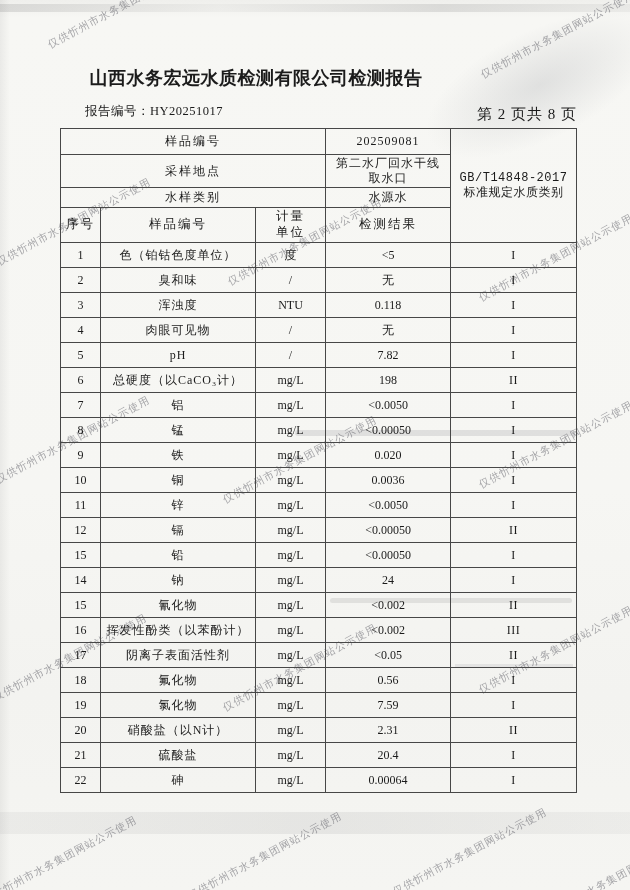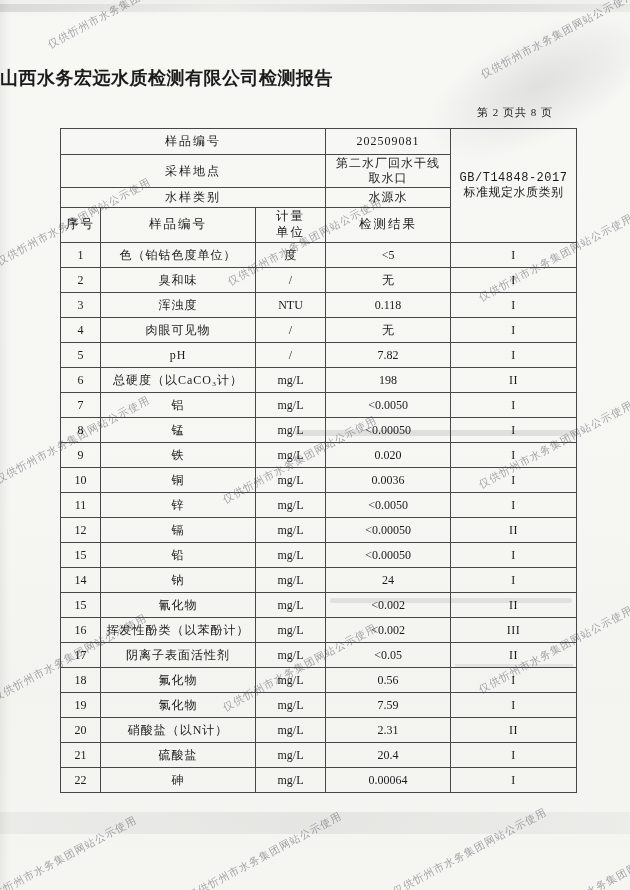--- a/index.html
+++ b/index.html
@@ -35,26 +35,26 @@
     font-family:"Liberation Sans","DejaVu Sans",sans-serif;
     font-size:10.5px;
     letter-spacing:1px;
     white-space:nowrap;
     color:rgba(104,104,110,.58);
   }
 
   
   .title {
     position:absolute; left:0; top:66px; width:512px;
-    text-align:left;
+    text-align:center;
     font-size:18px; font-weight:bold; letter-spacing:.5px;
     margin:0;
   }
   .report-no { position:absolute; left:85px; top:103px; font-size:12.5px; letter-spacing:.5px; }
-  .page-info { position:absolute; left:477px; top:105px; font-size:11px; letter-spacing:1px; }
+  .page-info { position:absolute; left:477px; top:105px; font-size:15px; letter-spacing:1px; }
 
   
   table.report {
     position:absolute; left:60px; top:128px;
     width:516px;
     border-collapse:collapse;
     table-layout:fixed;
   }
   table.report td {
     border:1px solid #474747;
@@ -104,20 +104,21 @@
       <span class="wm" style="left: 300px; top: 668px;">仅供忻州市水务集团网站公示使用</span>
       <span class="wm" style="left: 556px; top: 650px;">仅供忻州市水务集团网站公示使用</span>
       <span class="wm" style="left: 60px; top: 860px;">仅供忻州市水务集团网站公示使用</span>
       <span class="wm" style="left: 265px; top: 856px;">仅供忻州市水务集团网站公示使用</span>
       <span class="wm" style="left: 470px; top: 852px;">仅供忻州市水务集团网站公示使用</span>
       <span class="wm" style="left: 612px; top: 880px;">仅供忻州市水务集团网站公示使用</span>
     </div>
 
   <h1 class="title">山西水务宏远水质检测有限公司检测报告</h1>
 
+  <div class="report-no"><span>报告编号：</span><span>HY20251017</span></div>
 
   <div class="page-info">第 2 页共 8 页</div>
 
   <table class="report">
     <colgroup>
       <col style="width:40px">
         <col style="width:155px">
         <col style="width:70px">
       <col style="width:125px">
         <col style="width:126px">

